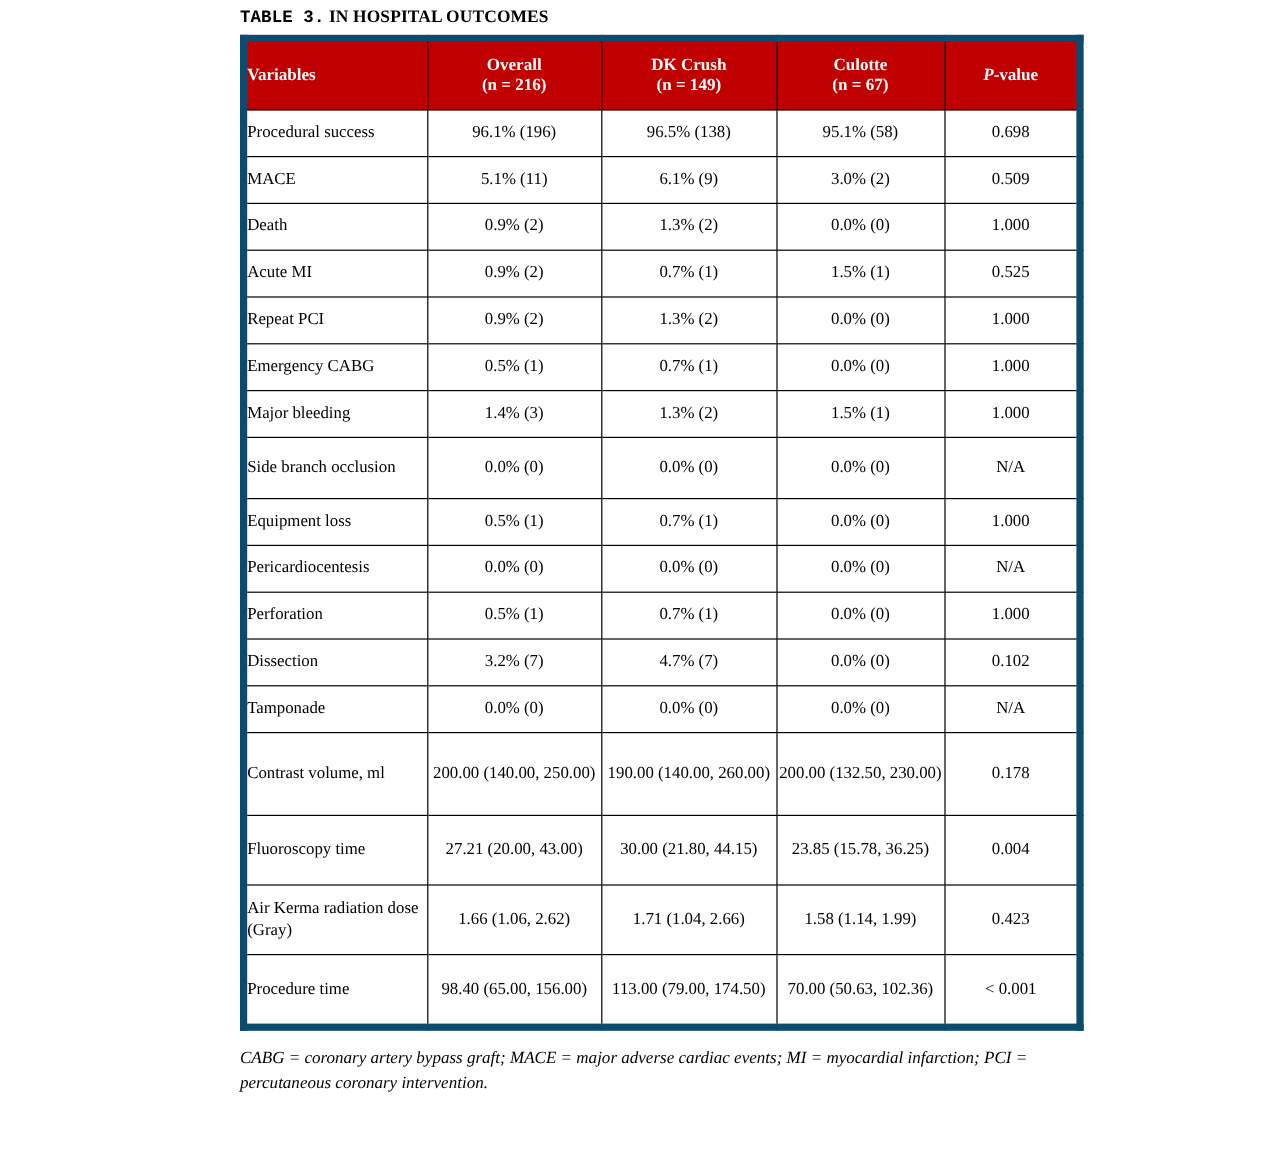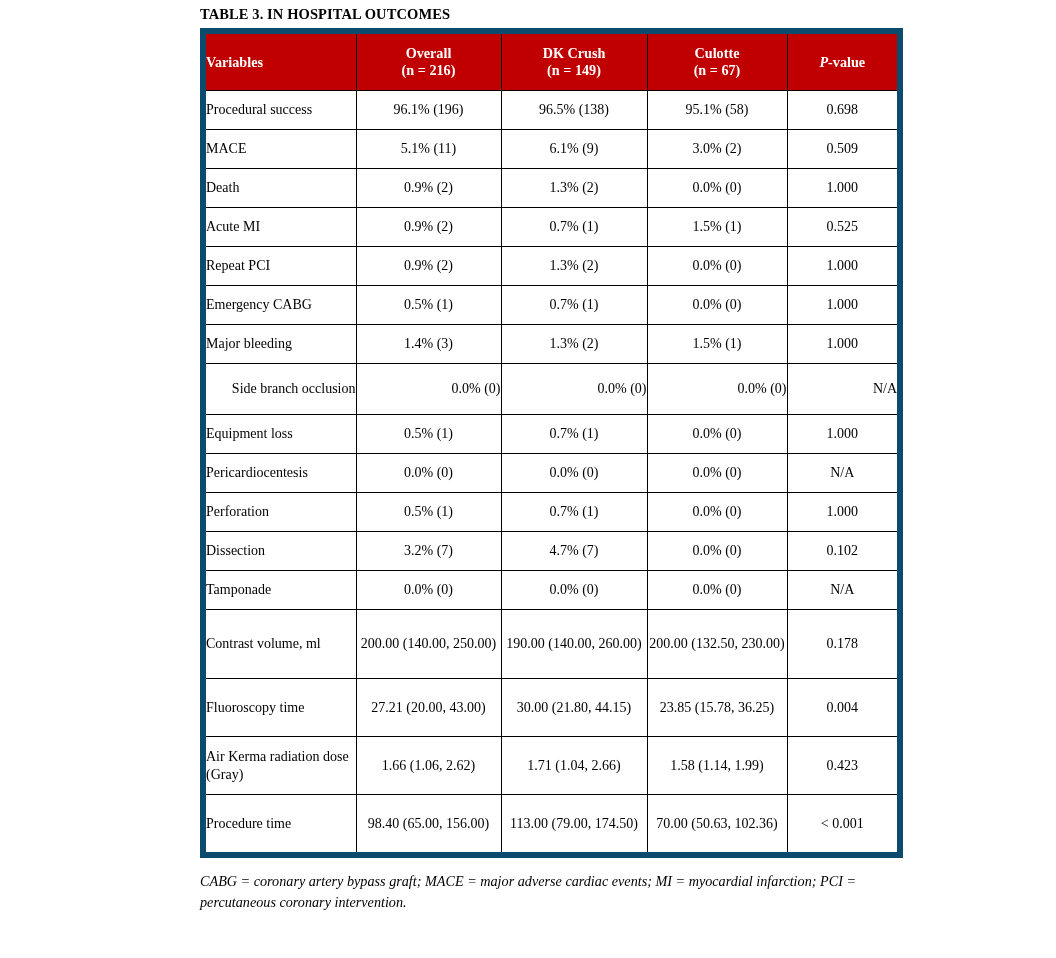--- a/index.html
+++ b/index.html
@@ -26,20 +26,21 @@
   
   .table-title {
     font-family: "Liberation Serif", "DejaVu Serif", serif;
     font-size: 14.5px;
     line-height: 28px;
     white-space: nowrap;
     letter-spacing: 0.1px;
   }
   .table-title .t-bold {
     font-weight: bold;
+    font-family: Liberation Mono, monospace;
   }
   .table-title .t-rest {
     font-weight: bold;
   }
 
   
   table.outcomes {
     border-collapse: collapse;
     table-layout: fixed;
     width: 697px;
@@ -93,21 +94,21 @@
     padding: 3px 4px;
   }
   td.var {
     text-align: left;
     padding-left: 9px;
     padding-right: 6px;
   }
   td.num {
     text-align: center;
   }
-  tr.tall td { height: 50px; text-align: right; }
+  tr.tall td { height: 50px; }
   tr.tall2 td { height: 57px; }
   tr.tall3 td { height: 68px; }
 
   
   .footnote {
     margin-top: 13px;
     width: 672px;
     font-family: "Liberation Serif", "DejaVu Serif", serif;
     font-style: italic;
     font-size: 14.2px;

